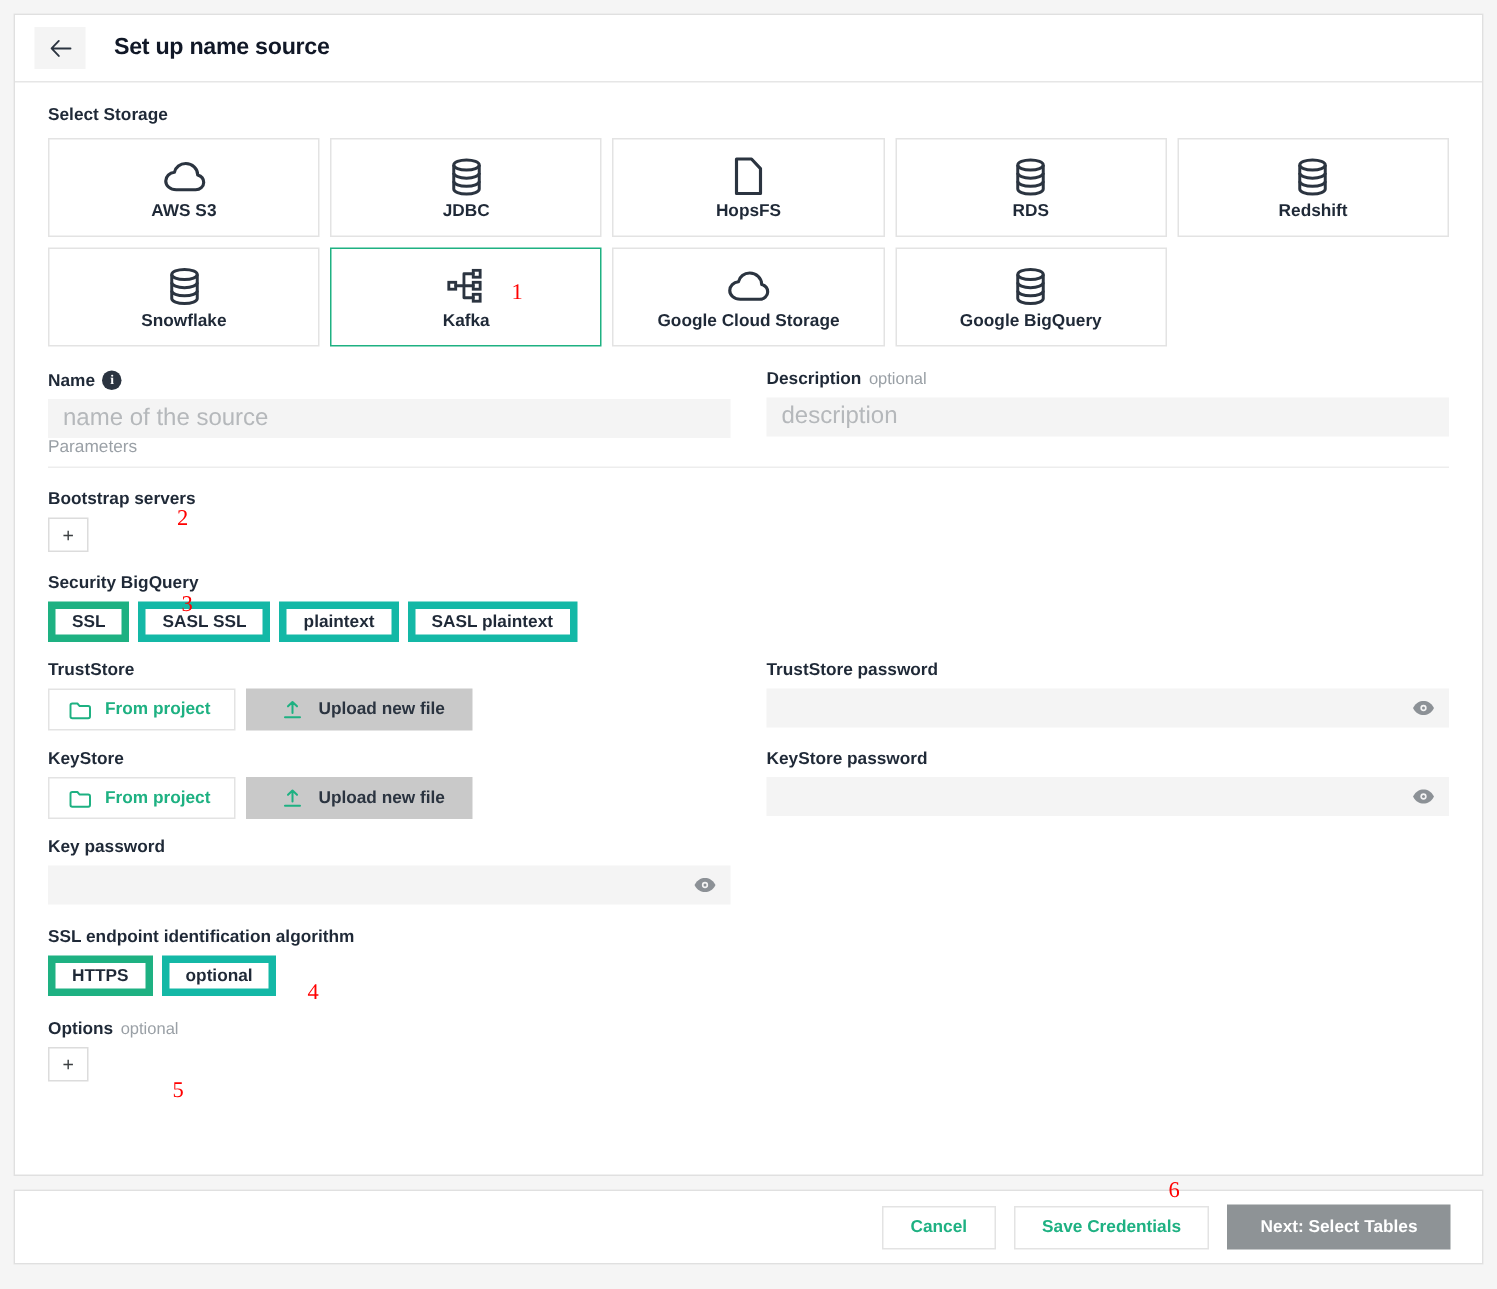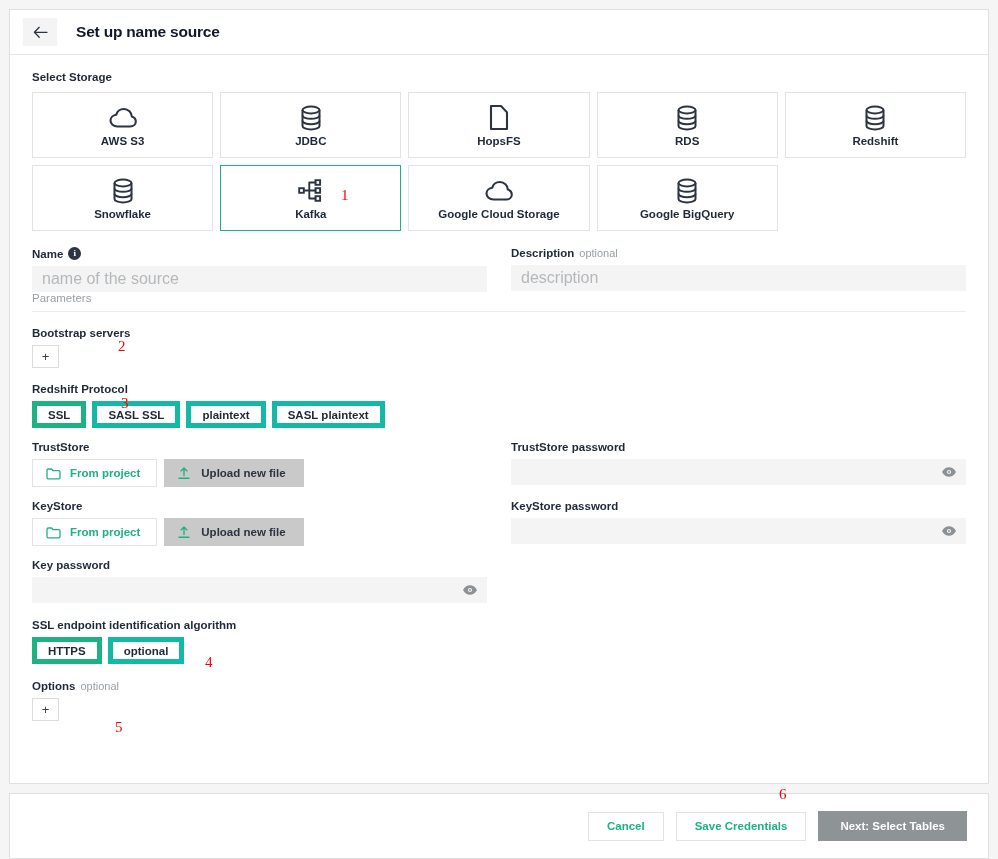--- a/index.html
+++ b/index.html
@@ -153,34 +153,34 @@
     cursor: pointer;
     font-family: "Liberation Sans", sans-serif;
   }
   .btn-upload {
     height: 28px;
     background: #c9c9c9;
     border: none;
     color: #2b3440;
     font-size: 11.5px; font-weight: bold;
     display: flex; align-items: center; gap: 10px;
-    padding: 0 18px 0 13px;
+    padding: 0 18px 0 24px;
     cursor: pointer;
     margin-left: 7px;
     font-family: "Liberation Sans", sans-serif;
   }
 
   .blk { margin-top: 15px; }
 
   
   .footer {
     position: absolute;
     left: 9px; right: 9px;
     top: 793px;
-    height: 66px;
+    height: 50px;
     background: #fff;
     border: 1px solid #e0e0e0;
     display: flex;
     align-items: center;
     justify-content: flex-end;
     padding-right: 21px;
     gap: 12px;
   }
   .fbtn {
     height: 29px;
@@ -354,21 +354,21 @@
       </div>
 
       <div class="params-divider">Parameters</div>
 
       <div class="blk">
         <div class="fld-label">Bootstrap servers</div>
         <button class="plus-btn">+</button>
       </div>
 
       <div class="blk">
-        <div class="fld-label">Redshift Protocol</div>
+        <div class="fld-label">Security BigQuery</div>
         <div class="seg-group">
           <div class="seg active">SSL</div>
           <div class="seg">SASL SSL</div>
           <div class="seg">plaintext</div>
           <div class="seg">SASL plaintext</div>
         </div>
       </div>
 
       <div class="row2" style="margin-top:13px;">
         <div class="col">

